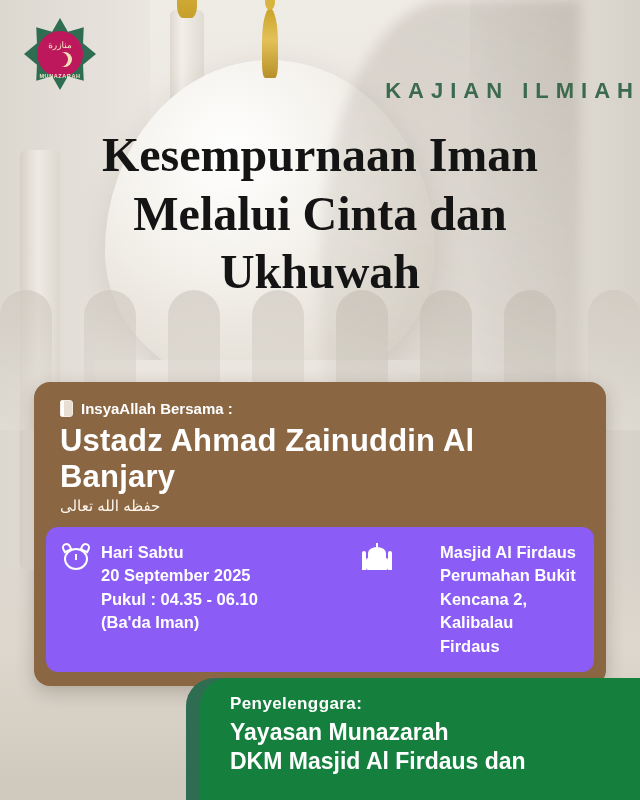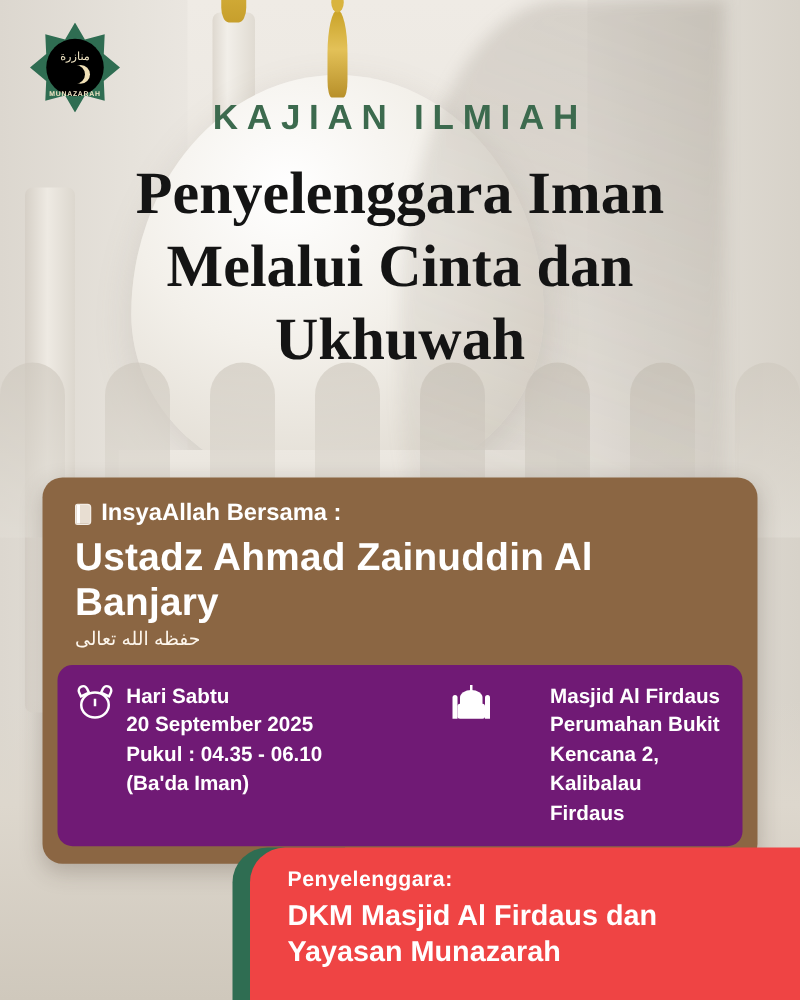--- a/index.html
+++ b/index.html
@@ -153,21 +153,21 @@
     background: #2f6d52;
     clip-path: polygon(50% 0%, 61% 19%, 83% 13%, 82% 35%, 100% 50%, 82% 65%, 83% 87%, 61% 81%, 50% 100%, 39% 81%, 17% 87%, 18% 65%, 0% 50%, 18% 35%, 17% 13%, 39% 19%);
   }
   .logo-inner {
     position: absolute;
     left: 13px;
     top: 13px;
     width: 46px;
     height: 46px;
     border-radius: 50%;
-    background: #000000;
+    background: #be185d;
     display: flex;
     flex-direction: column;
     align-items: center;
     justify-content: center;
     color: #f3e7c6;
   }
   .logo-arabic {
     font-size: 9px;
     line-height: 1;
     margin-bottom: 2px;
@@ -192,23 +192,23 @@
     color: #f3e7c6;
     font-weight: bold;
   }
 
   
   .kajian {
     position: absolute;
     top: 78px;
     left: 0;
     width: 640px;
-    text-align: center;
+    text-align: right;
     color: #3c6a4e;
-    font-size: 28px;
+    font-size: 22px;
     letter-spacing: 7px;
     font-weight: bold;
   }
   .headline {
     position: absolute;
     top: 126px;
     left: 0;
     width: 640px;
     text-align: center;
     color: #141414;
@@ -228,21 +228,21 @@
     border-radius: 16px;
     padding: 12px 12px 14px 12px;
     box-sizing: border-box;
     box-shadow: 0 6px 18px rgba(60,45,30,0.25);
   }
   .speaker-row {
     padding: 6px 14px 12px 14px;
     color: #ffffff;
   }
   .insya {
-    font-size: 19px;
+    font-size: 15px;
     font-weight: bold;
     display: flex;
     align-items: center;
     gap: 8px;
   }
   .quran-icon {
     display: inline-block;
     width: 13px;
     height: 17px;
     border-radius: 2px 3px 3px 2px;
@@ -255,21 +255,21 @@
     font-weight: bold;
     margin-top: 6px;
     letter-spacing: 0.2px;
   }
   .speaker-arabic {
     font-size: 15px;
     margin-top: 2px;
     color: #fdf6ec;
   }
   .detail {
-    background: #701a75;
+    background: #8b5cf6;
     border-radius: 12px;
     display: flex;
     padding: 14px 16px;
     box-sizing: border-box;
     color: #ffffff;
   }
   .detail-col {
     display: flex;
     gap: 11px;
     align-items: flex-start;
@@ -360,21 +360,21 @@
     bottom: 0;
     width: 640px;
     height: 122px;
   }
   .footer-teal {
     position: absolute;
     right: 0;
     bottom: 0;
     width: 440px;
     height: 122px;
-    background: #ef4444;
+    background: #15803d;
     border-radius: 28px 0 0 0;
     color: #ffffff;
     padding: 16px 20px 0 30px;
     box-sizing: border-box;
   }
   .footer-green {
     position: absolute;
     left: 186px;
     bottom: 0;
     width: 90px;
@@ -425,21 +425,21 @@
     <div class="logo-star"></div>
     <div class="logo-inner">
       <span class="logo-arabic">منازرة</span>
       <span class="logo-crescent"></span>
     </div>
     <div class="logo-text">MUNAZARAH</div>
   </div>
 
   <div class="kajian">KAJIAN ILMIAH</div>
   <div class="headline">
-    <div>Penyelenggara Iman</div>
+    <div>Kesempurnaan Iman</div>
     <div>Melalui Cinta dan</div>
     <div>Ukhuwah</div>
   </div>
 
   <div class="card">
     <div class="speaker-row">
       <div class="insya">
         <span class="quran-icon"></span>
         <span>InsyaAllah Bersama :</span>
       </div>
@@ -478,19 +478,19 @@
         </span>
       </div>
     </div>
   </div>
 
   <div class="footer">
     <div class="footer-green"></div>
     <div class="footer-teal">
       <div class="penyelenggara">Penyelenggara:</div>
       <div class="org">
+        <div>Yayasan Munazarah</div>
         <div>DKM Masjid Al Firdaus dan</div>
-        <div>Yayasan Munazarah</div>
       </div>
     </div>
   </div>
 
 </div>
 
 </body></html>

